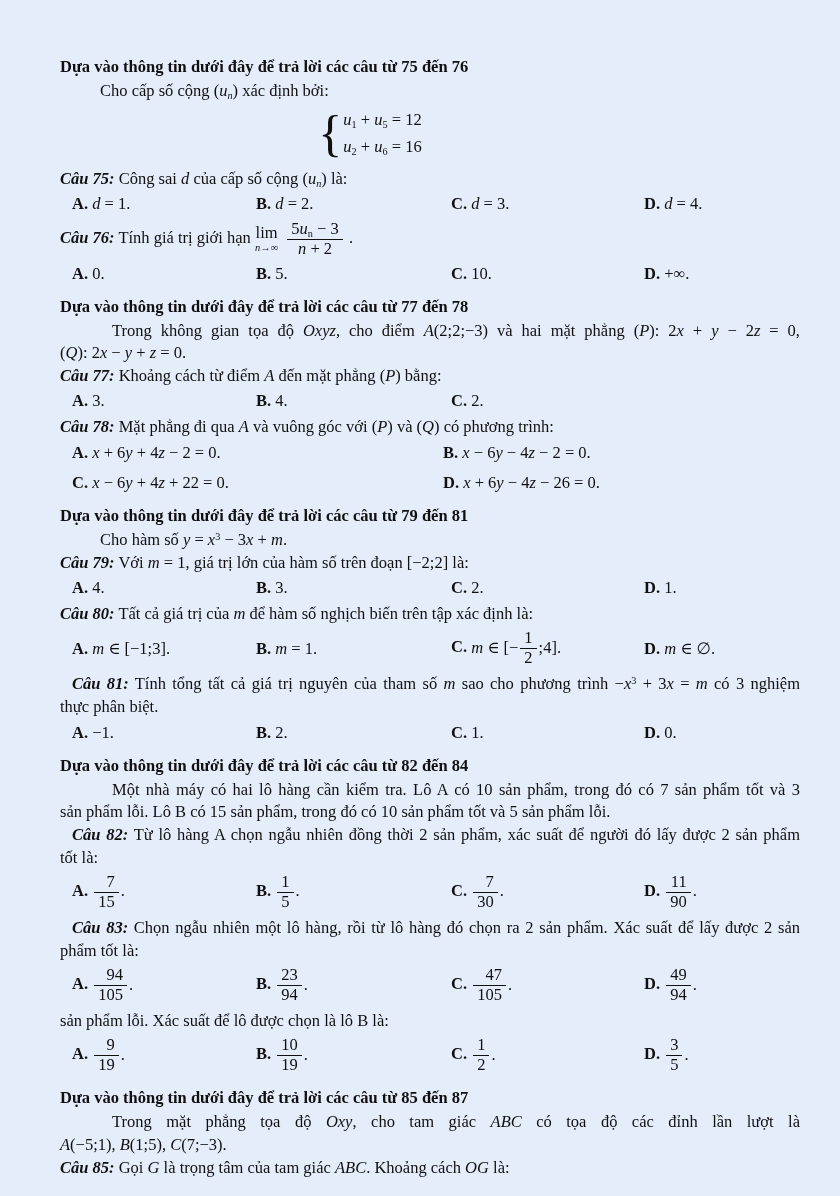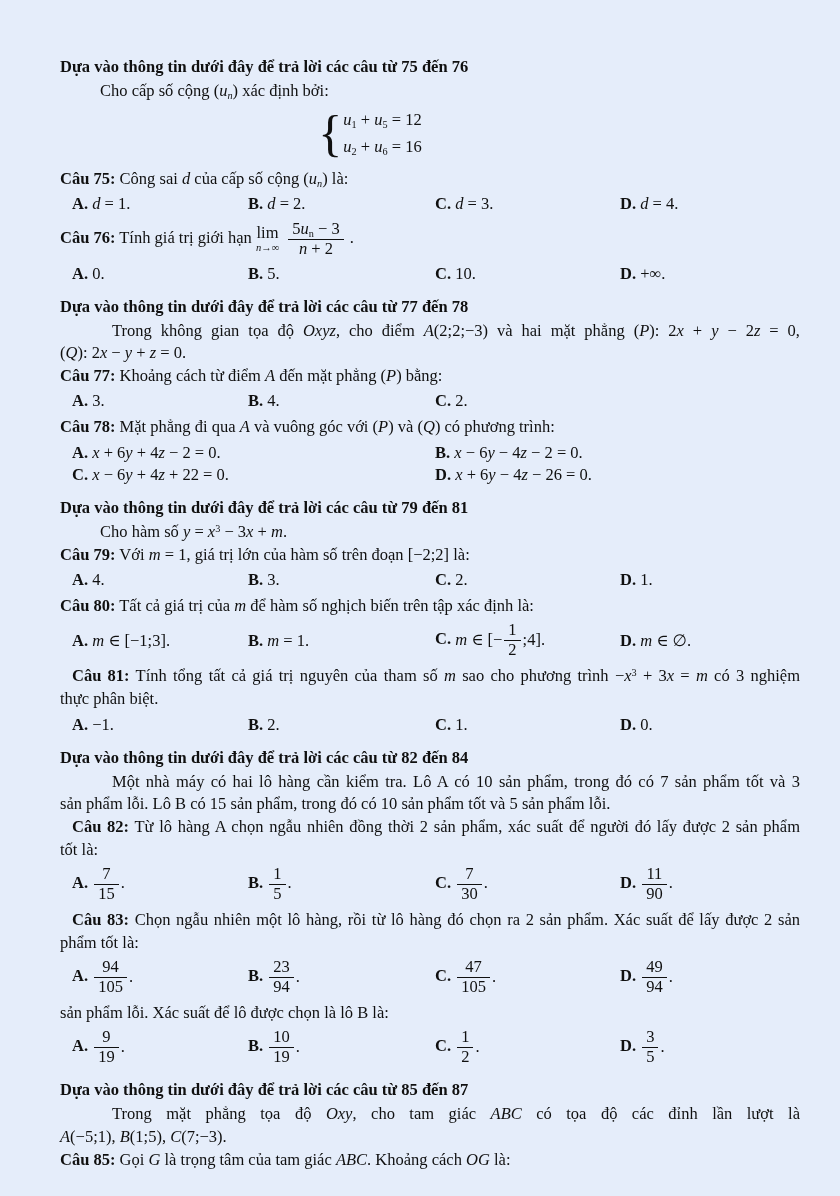--- a/index.html
+++ b/index.html
@@ -10,37 +10,37 @@
     font-family:"Liberation Serif","DejaVu Serif",serif;
     font-size:16.5px; line-height:1.34;
   }
   #doc { padding:56px 40px 0 60px; }
   .qsection { margin-top:11px; }
   .qsection:first-child { margin-top:0; }
   .sec-header { font-weight:bold; margin-bottom:2px; }
   .para-line.indent { text-indent:40px; }
   .stretch { text-align:justify; text-align-last:justify;margin-left:12px; -moz-text-align-last:justify; }
   .q-line { margin-top:1px; }
-  .q-label { font-weight:bold; }
+  .q-label { font-weight:bold;font-style:italic; }
   .opts {
     display:grid; grid-template-columns:176px 187px 185px 1fr;
-    padding-left:12px; margin:3px 0 4px 0; align-items:center;
+    padding-left:12px; margin:3px 0 4px 0; align-items:center;gap:8px;
   }
   .opts.cols2 { grid-template-columns:363px 1fr; }
   .opt { white-space:nowrap; }
   .opt-letter { font-weight:bold; }
   i { font-style:italic; }
   sub, sup { font-size:0.62em; line-height:0; }
   sub { vertical-align:-0.3em; }
   sup { vertical-align:0.5em; }
   .frac {
     display:inline-flex; flex-direction:column; text-align:center;
     vertical-align:middle; margin:1px 2px; line-height:1.15;
   }
-  .frac .fn { display:block; border-bottom:1.3px solid #101010; padding:0 4px; }
+  .frac .fn { display:block; border-bottom:1.3px solid #101010; padding:0 4px;text-align:right; }
   .frac .fd { display:block; padding:0 4px; }
   .lim {
     display:inline-flex; flex-direction:column; text-align:center;
     vertical-align:middle; line-height:1; margin:0 3px 0 0;
   }
   .lim .lw { display:block; }
   .lim .lsub { display:block; font-size:10.5px; margin-top:1px; }
   .system {
     display:flex; justify-content:center; align-items:center;
     gap:1px; margin:5px 120px 7px 0;

